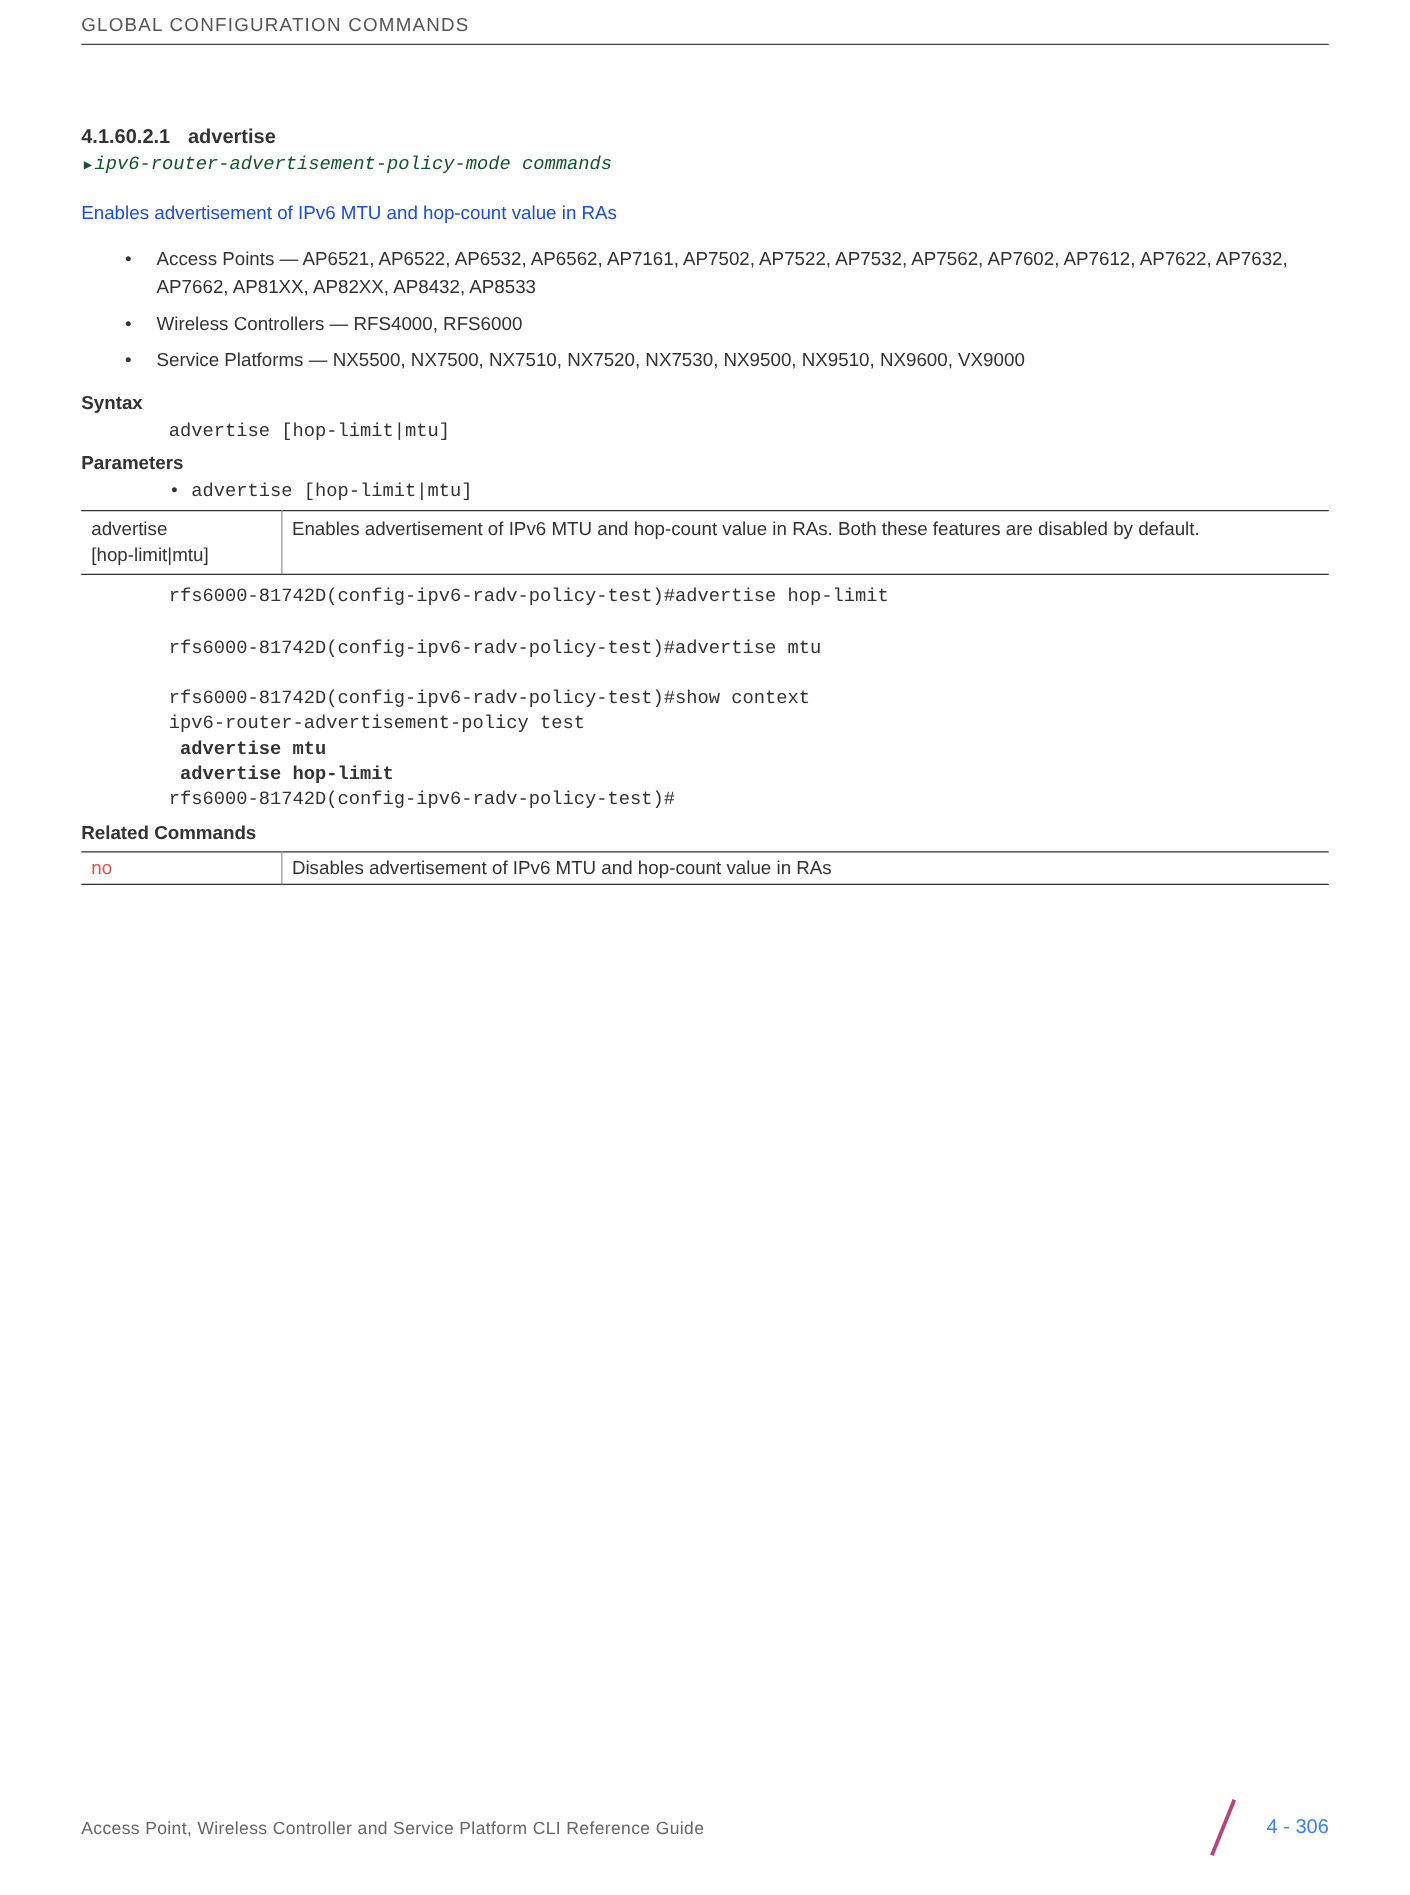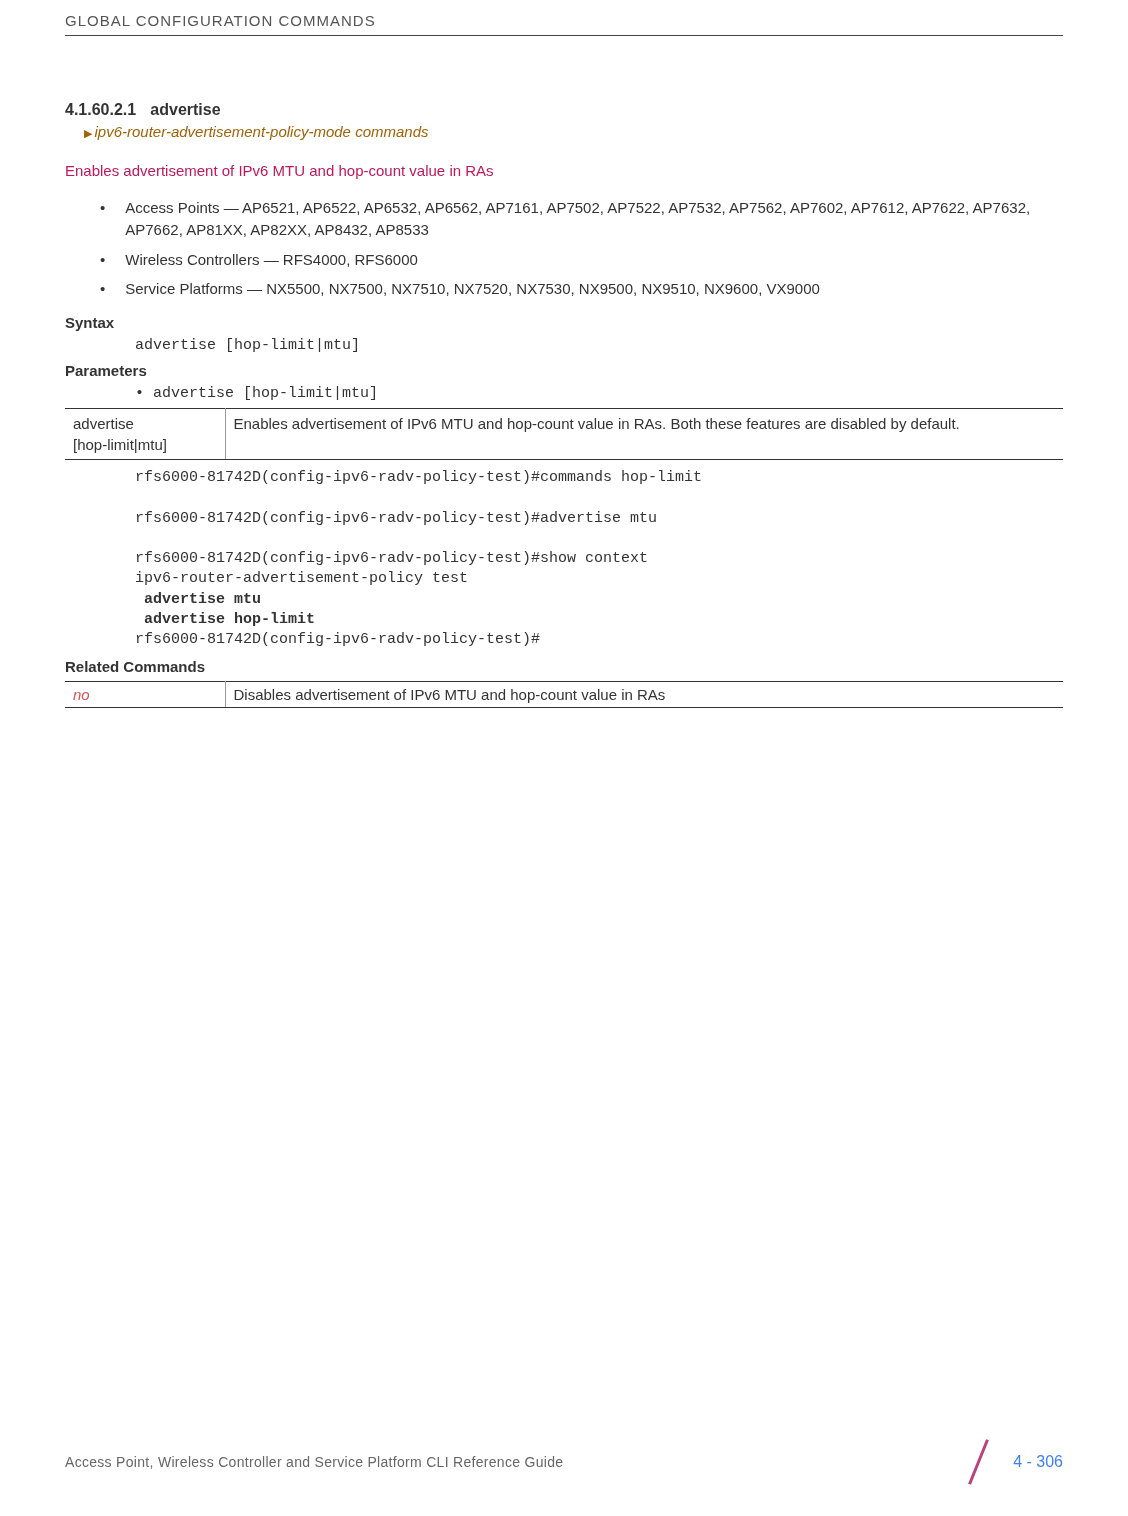--- a/index.html
+++ b/index.html
@@ -37,34 +37,35 @@
     }
     .section-title {
       font-weight: bold;
       font-size: 16px;
       margin-left: 10px;
     }
     .section-heading {
       margin-bottom: 4px;
     }
     .link-line {
-      color: #a16207;
+      color: #14532d;
       font-style: italic;
       font-size: 15px;
-      margin-left: 19px;
+      margin-left: 2px;
       margin-bottom: 22px;
+      font-family: Liberation Mono, monospace;
     }
     .link-arrow {
       font-style: normal;
       margin-right: 2px;
       font-size: 11px;
     }
     .desc {
       margin-bottom: 18px;
-      color: #be185d;
+      color: #1d4ed8;
     }
     .bold-label {
       font-weight: bold;
       margin-bottom: 6px;
       font-size: 15px;
     }
     .bullet-list {
       margin-left: 35px;
       margin-bottom: 14px;
     }
@@ -132,21 +133,20 @@
       border-top: 1.5px solid #333;
       border-bottom: 1.5px solid #333;
       padding: 4px 8px;
       vertical-align: top;
       font-size: 15px;
     }
     table.related-table td:first-child {
       width: 160px;
       border-right: 1px solid #999;
       color: #d9534f;
-      font-style: italic;
     }
     .footer {
       position: absolute;
       bottom: 30px;
       left: 0;
       right: 0;
       padding: 0 65px;
       display: flex;
       align-items: center;
       justify-content: space-between;
@@ -230,21 +230,21 @@
         <tr>
       <td>
         <div>advertise</div>
         <div>[hop-limit|mtu]</div>
       </td>
       <td>Enables advertisement of IPv6 MTU and hop-count value in RAs. Both these features are disabled by default.</td>
     </tr>
   </tbody>
     </table>
 
-  <div class="example-block"><span>rfs6000-81742D(config-ipv6-radv-policy-test)#commands hop-limit</span>
+  <div class="example-block"><span>rfs6000-81742D(config-ipv6-radv-policy-test)#advertise hop-limit</span>
 
 <span>rfs6000-81742D(config-ipv6-radv-policy-test)#advertise mtu</span>
 
 <span>rfs6000-81742D(config-ipv6-radv-policy-test)#show context</span>
 <span>ipv6-router-advertisement-policy test</span>
 <span class="example-bold"> advertise mtu</span>
 <span class="example-bold"> advertise hop-limit</span>
 <span>rfs6000-81742D(config-ipv6-radv-policy-test)#</span></div>
 
   <div class="bold-label">Related Commands</div>

